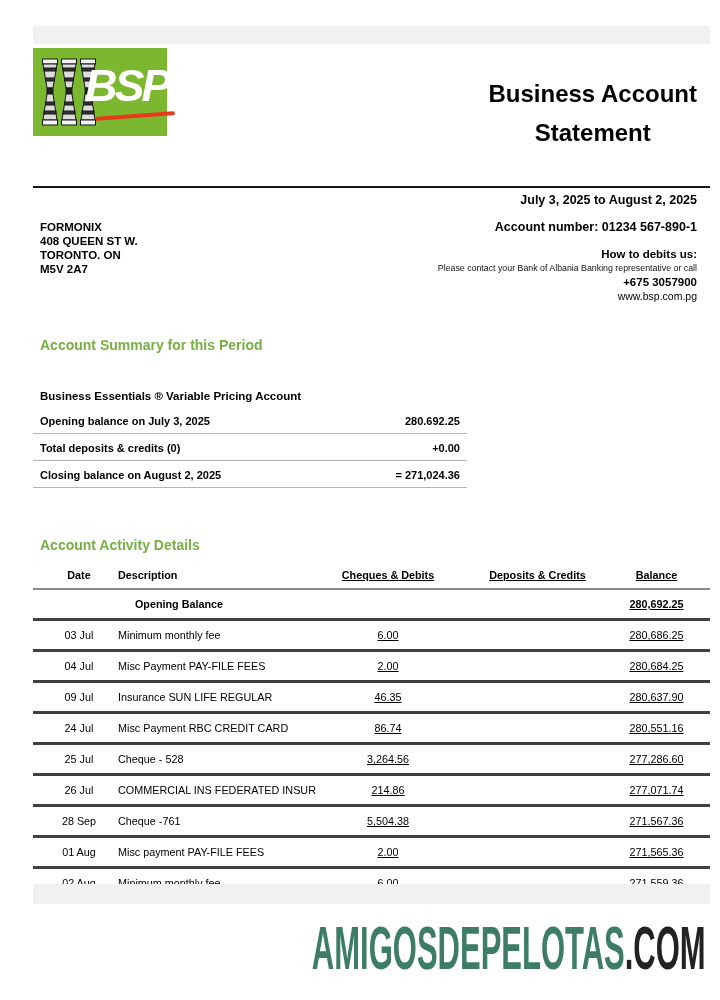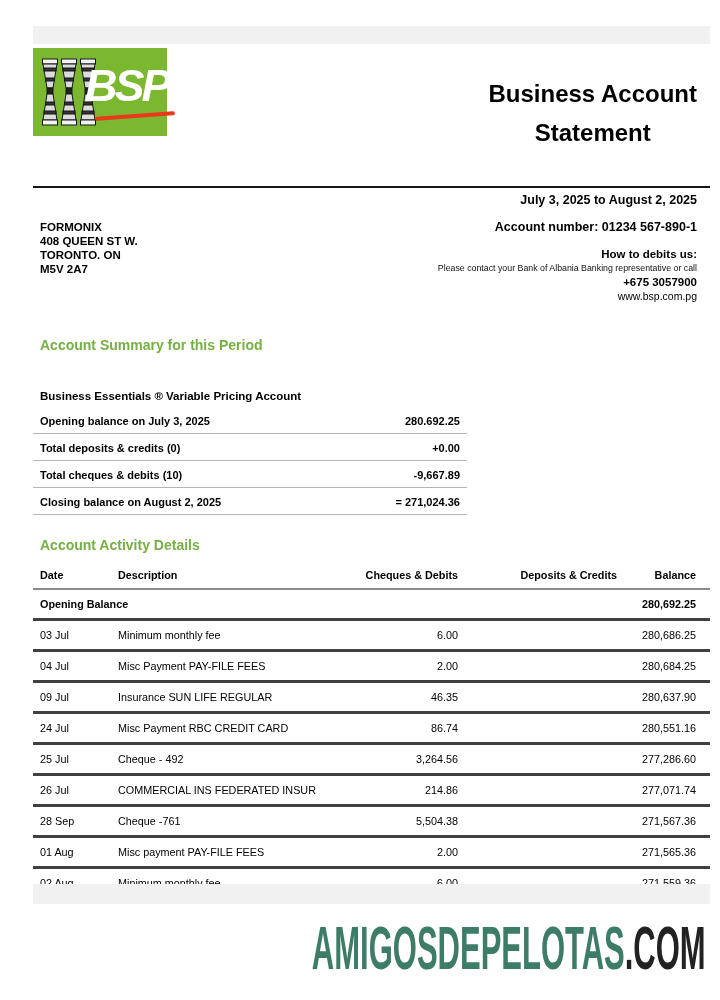--- a/index.html
+++ b/index.html
@@ -62,22 +62,22 @@
   .activity-table { position: absolute; left: 33px; top: 563px; width: 677px; border-collapse: collapse; table-layout: fixed; }
   .activity-table col.c1 { width: 85px; }
   .activity-table col.c2 { width: 200px; }
   .activity-table col.c3 { width: 140px; }
   .activity-table col.c4 { width: 159px; }
   .activity-table col.c5 { width: 93px; }
   .activity-table th {
     font-size: 10.8px; font-weight: bold; text-align: left;
     padding: 6px 0 7px 0; border-bottom: 2px solid #8a8a8a;
   }
-  .activity-table th.first, .activity-table td.first { padding-left: 7px; }
-  .activity-table th.num, .activity-table td.num { text-align: right; }
+  .activity-table th.first, .activity-table td.first { padding-left: 7px; text-align: center; }
+  .activity-table th.num, .activity-table td.num { text-align: center; text-decoration: underline; }
   .activity-table th.last, .activity-table td.last { padding-right: 14px; }
   .activity-table td {
     font-size: 10.8px; padding: 8px 0 8px 0;
     border-bottom: 3px solid #404040;
   }
   .activity-table tr.bold-row td { font-weight: bold; }
 
   
   .watermark {
     position: absolute; right: 14px; top: 917px;
@@ -166,24 +166,20 @@
     <tbody>
       <tr>
         <td class="label">Opening balance on July 3, 2025</td>
         <td class="value">280.692.25</td>
       </tr>
       <tr>
         <td class="label">Total deposits &amp; credits (0)</td>
         <td class="value">+0.00</td>
       </tr>
       <tr>
-        <td class="label">Total cheques &amp; debits (10)</td>
-        <td class="value">-9,667.89</td>
-      </tr>
-      <tr>
         <td class="label">Closing balance on August 2, 2025</td>
         <td class="value">= 271,024.36</td>
       </tr>
     </tbody>
   </table>
 
   <div class="section-heading activity">Account Activity Details</div>
 
   <table class="activity-table">
     <colgroup>
@@ -232,21 +228,21 @@
       </tr>
       <tr>
         <td class="first">24 Jul</td>
         <td>Misc Payment RBC CREDIT CARD</td>
         <td class="num">86.74</td>
         <td class="num"></td>
         <td class="num last">280,551.16</td>
       </tr>
       <tr>
         <td class="first">25 Jul</td>
-        <td>Cheque - 492</td>
+        <td>Cheque - 528</td>
         <td class="num">3,264.56</td>
         <td class="num"></td>
         <td class="num last">277,286.60</td>
       </tr>
       <tr>
         <td class="first">26 Jul</td>
         <td>COMMERCIAL INS FEDERATED INSUR</td>
         <td class="num">214.86</td>
         <td class="num"></td>
         <td class="num last">277,071.74</td>

